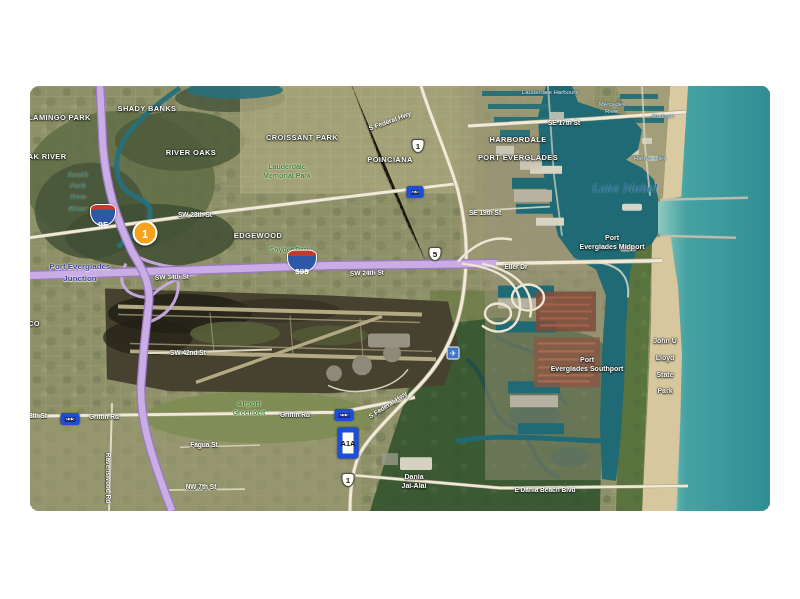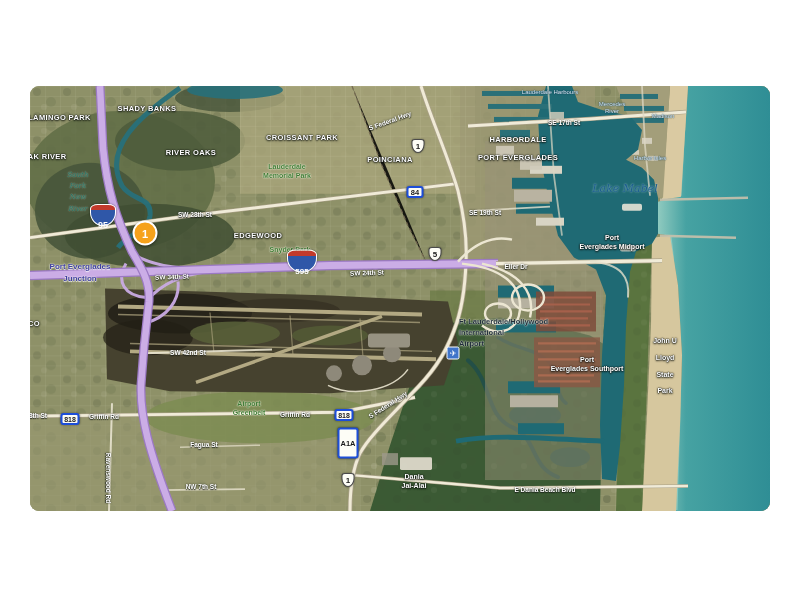--- a/index.html
+++ b/index.html
@@ -29,21 +29,21 @@
          text-shadow:0 0 2px rgba(255,255,245,.9),0 0 1px rgba(255,255,245,.85);}
   .tiny-blue{font-size:6px;color:#DCEBF5;line-height:1.2;
          text-shadow:0 0 1.5px #0E3A52,0 0 1px #0E3A52;}
   .shield{position:absolute;display:flex;align-items:center;justify-content:center;
           font-weight:bold;transform:translate(-50%,-50%);box-sizing:border-box;pointer-events:none;}
   .shield-interstate{background:linear-gradient(#C23A2C 0 27%,#2F57A8 27%);color:#fff;border:1px solid #fff;
           border-radius:30% 30% 48% 48% / 22% 22% 62% 62%;font-size:9px;padding-top:20px;
           box-shadow:0 0 2px rgba(0,0,0,.6);}
   .shield-us{background:#FDFDF6;color:#1a1a1a;border:1px solid #4a4a4a;
           border-radius:26% 26% 52% 52% / 20% 20% 64% 64%;font-size:8px;box-shadow:0 0 2px rgba(0,0,0,.45);}
-  .shield-rect{background:#FDFDF6;color:#1a1a1a;border:2px solid #1d4ed8;border-radius:3px;font-size:7.5px;
+  .shield-rect{background:#FDFDF6;color:#1a1a1a;border:5px solid #1d4ed8;border-radius:3px;font-size:7.5px;
           box-shadow:0 0 2px rgba(0,0,0,.45);}
   .marker{position:absolute;width:21px;height:21px;border-radius:50%;background:#F6A21B;border:2px solid #fff;
           box-shadow:0 1px 3px rgba(0,0,0,.5);color:#fff;font-weight:bold;font-size:11px;
           display:flex;align-items:center;justify-content:center;transform:translate(-50%,-50%);cursor:pointer;}
   .plane-icon{position:absolute;width:11px;height:11px;background:#3F74C9;border:1px solid #fff;border-radius:2px;
           color:#fff;font-size:8px;line-height:1;display:flex;align-items:center;justify-content:center;
           transform:translate(-50%,-50%);pointer-events:none;}
 </style>
 </head>
 <body>
@@ -270,25 +270,20 @@
       </div>
       <div class="lbl water" style="left: 595px; top: 103px; transform: translate(-50%, -50%) rotate(0deg);">
         <div>Lake Mabel</div>
       </div>
       <div class="lbl water-sm" style="left: 48px; top: 106px; transform: translate(-50%, -50%) rotate(0deg);">
         <div>South</div>
         <div>Fork</div>
         <div>New</div>
         <div>River</div>
       </div>
-      <div class="lbl poi-dark" style="left: 429px; top: 247px; transform: translate(0px, -50%) rotate(0deg);">
-        <div>Ft Lauderdale/Hollywood</div>
-        <div>International</div>
-        <div>Airport</div>
-      </div>
       <div class="lbl tiny-blue" style="left: 520px; top: 7px; transform: translate(-50%, -50%) rotate(0deg);">
         <div>Lauderdale Harbours</div>
       </div>
       <div class="lbl tiny-blue" style="left: 582px; top: 22px; transform: translate(-50%, -50%) rotate(0deg);">
         <div>Mercedes</div>
         <div>River</div>
       </div>
       <div class="lbl tiny-blue" style="left: 633px; top: 31px; transform: translate(-50%, -50%) rotate(0deg);">
         <div>Madison</div>
       </div>

